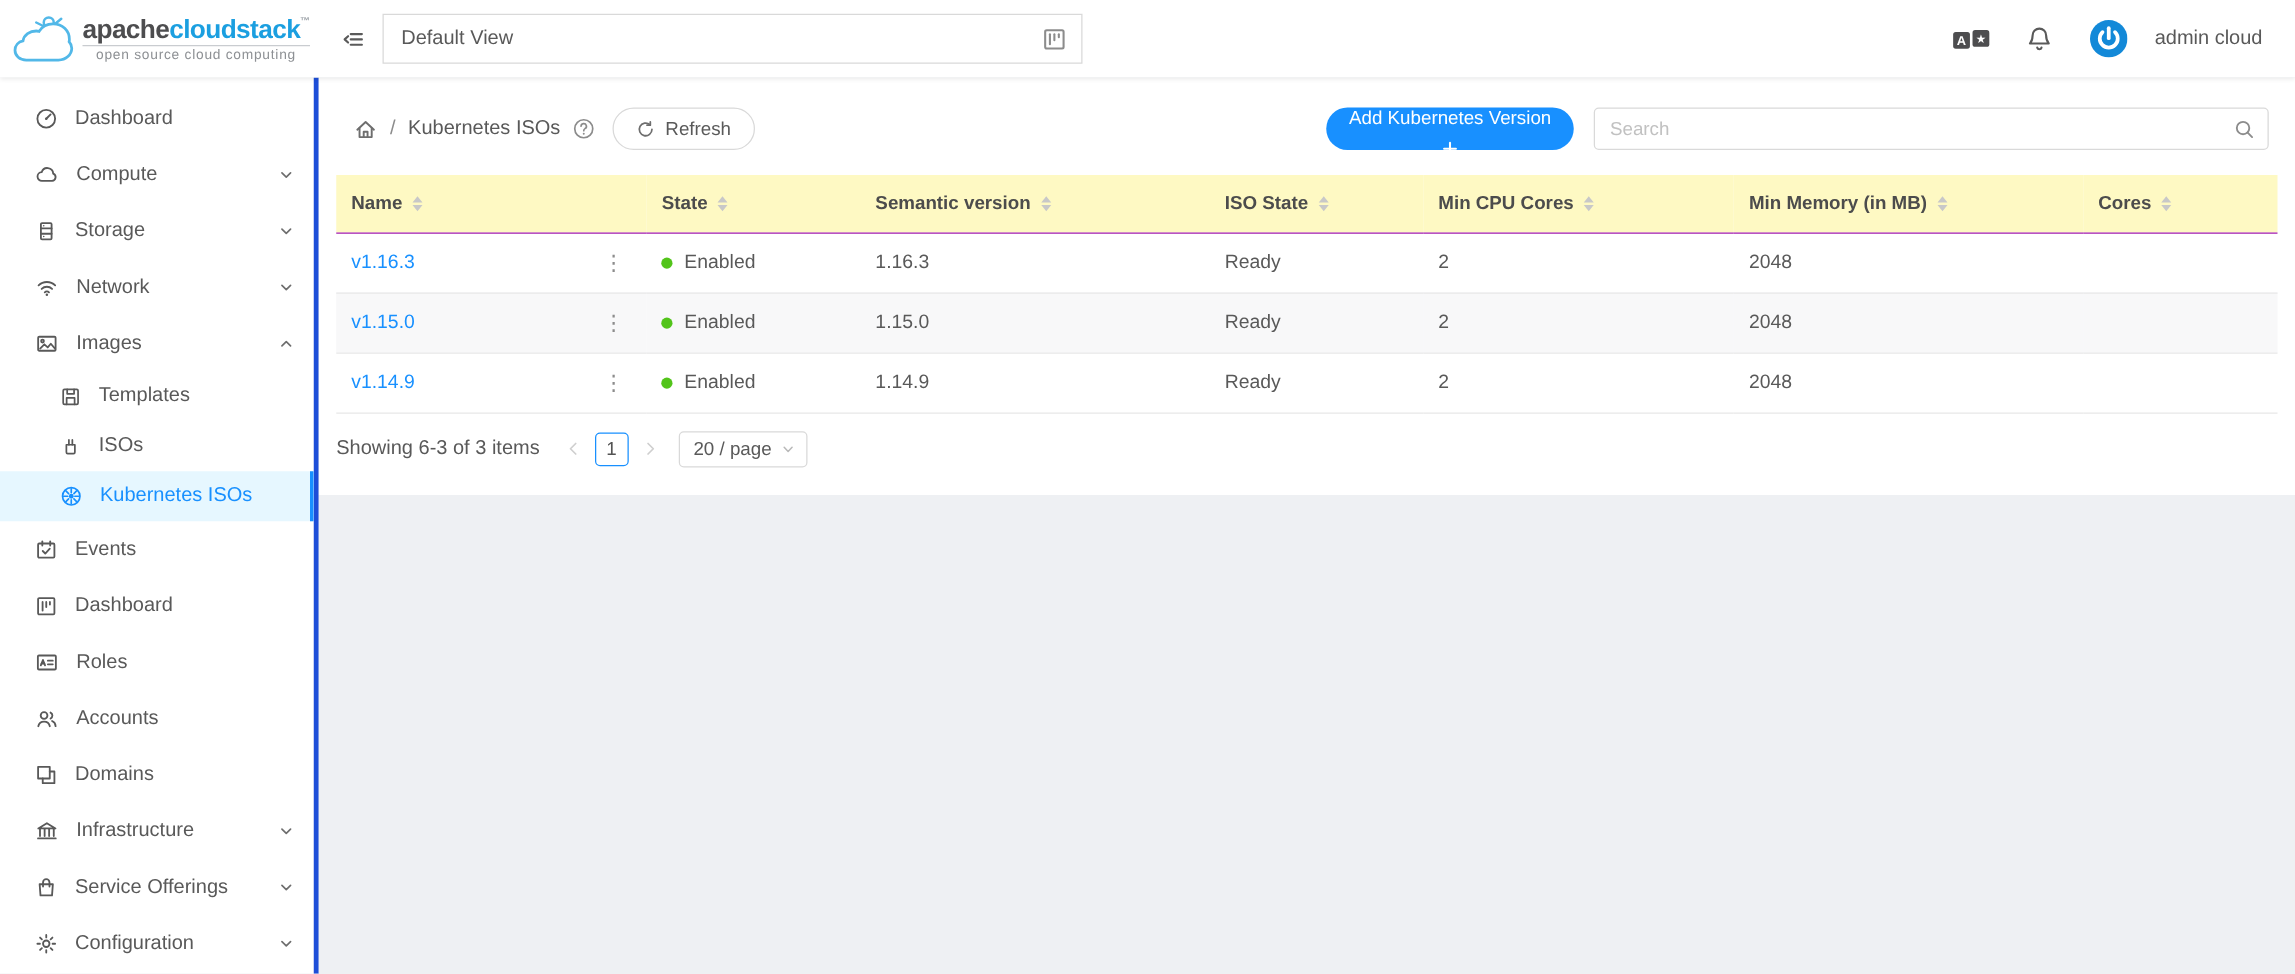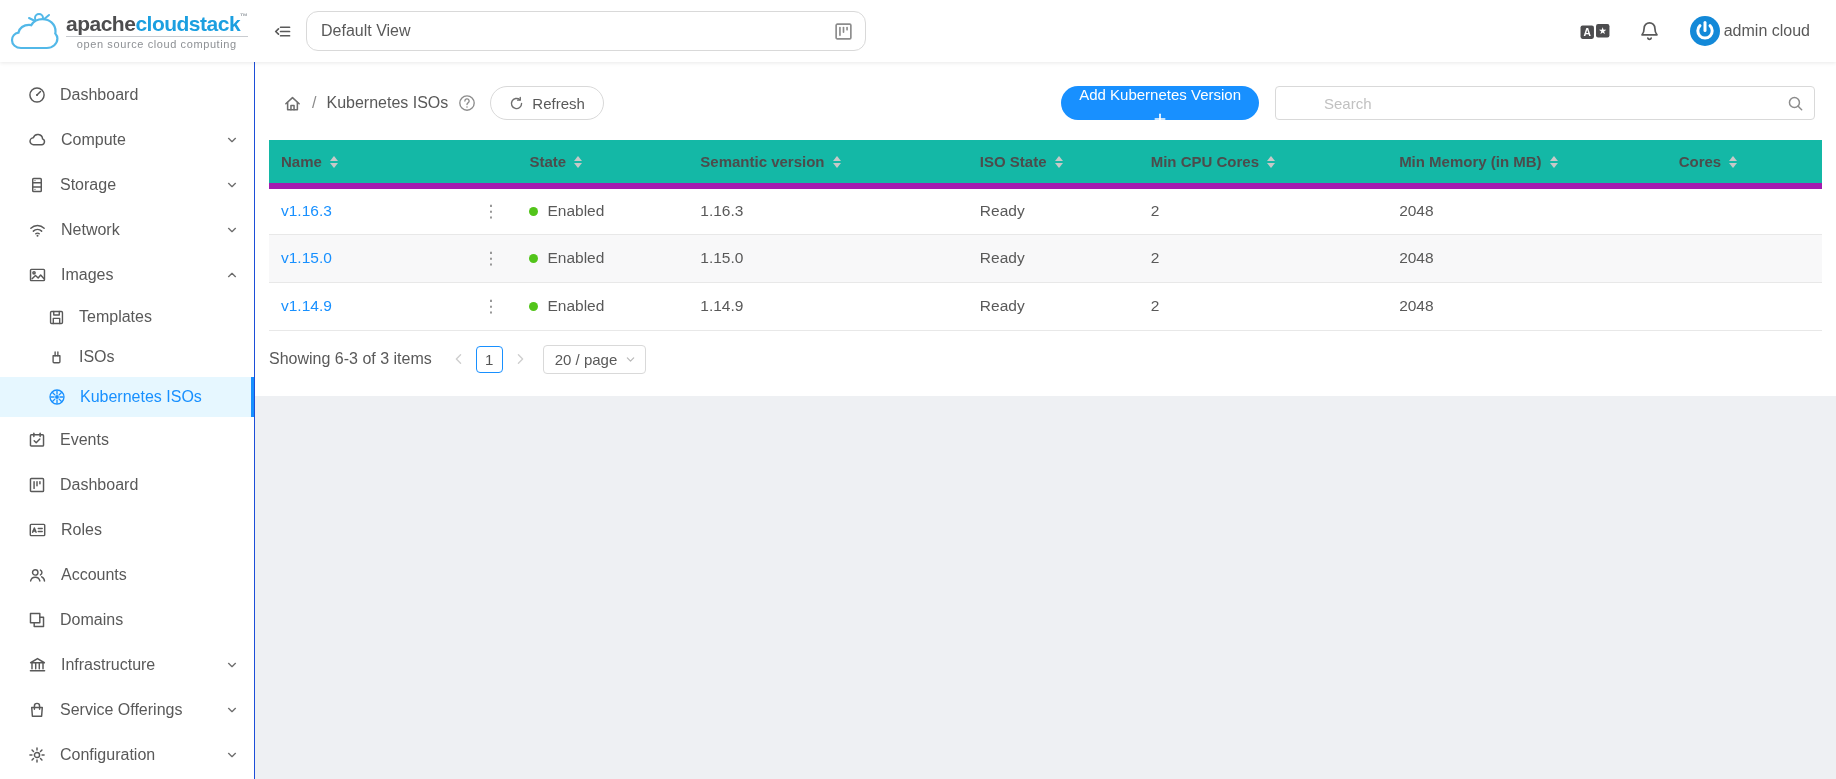--- a/index.html
+++ b/index.html
@@ -12,34 +12,34 @@
   .logo-zone { width:255px; min-width:255px; height:100%; display:flex; align-items:center; padding-left:8px; }
   .logo-mark { margin-right:6px; }
   .logo-text { line-height:1; }
   .logo-title { font-size:21px; font-weight:bold; letter-spacing:-0.5px; }
   .logo-apache { color:#4d4d4f; }
   .logo-cs { color:#1b9fe0; }
   .logo-tm { font-size:8px; color:#9aa0a6; vertical-align:top; }
   .logo-tagline { font-size:11px; color:#8d9094; letter-spacing:.6px; border-top:1px solid #c9ccd0;
                   margin-top:2px; padding-top:2px; text-align:center; }
   .fold-btn { margin-left:18px; cursor:pointer; display:flex; align-items:center; color:#5a5a5a; }
-  .view-input { margin-left:14px; width:560px; height:40px; border:1px solid #d9d9d9; border-radius:12px;
+  .view-input { margin-left:14px; width:560px; height:40px; border:1px solid #d9d9d9; border-radius:0;
                 display:flex; align-items:center; padding:0 12px 0 14px; font-size:16px; color:#595959;
                 cursor:pointer; background:#fff; }
   .view-input .vi-label { flex:1; }
   .topbar-right { margin-left:auto; display:flex; align-items:center; padding-right:26px; }
   .tb-icon { display:flex; align-items:center; cursor:pointer; color:#5a5a5a; }
   .tb-translate { margin-right:28px; }
   .tb-bell { margin-right:30px; }
   .tb-user { display:flex; align-items:center; cursor:pointer; }
-  .tb-user .uname { margin-left:4px; font-size:16px; color:#595959; }
+  .tb-user .uname { margin-left:22px; font-size:16px; color:#595959; }
 
   
   .app-body { display:flex; height:717px; }
-  .sidebar { width:255px; min-width:255px; background:#fff; border-right:1px solid #1d4ed8; padding-top:10px; overflow:hidden; }
+  .sidebar { width:255px; min-width:255px; background:#fff; border-right:4px solid #1d4ed8; padding-top:10px; overflow:hidden; }
   .side-item { height:45px; display:flex; align-items:center; padding:0 16px 0 28px; font-size:16px;
                color:#595959; cursor:pointer; }
   .side-item.sub { height:40px; padding-left:48px; }
   .side-item .s-label { margin-left:14px; flex:1; white-space:nowrap; }
   .side-item .icn { display:flex; align-items:center; }
   .side-item.selected { background:#e6f7ff; color:#1890ff; border-right:3px solid #1890ff; padding-right:13px; }
   .side-item .chev { color:#6e6e6e; }
 
   .main { flex:1; background:#eef0f3; overflow:hidden; }
   .content-card { background:#fff; padding-bottom:22px; }
@@ -54,29 +54,29 @@
   .btn-refresh { margin-left:14px; height:34px; border:1px solid #d9d9d9; border-radius:17px; background:#fff;
                  display:inline-flex; align-items:center; padding:0 18px; font-size:15px; color:#595959;
                  cursor:pointer; gap:8px; }
   .header-actions { display:flex; align-items:center; }
   .btn-add { height:34px; border:none; border-radius:17px; background:#1890ff; color:#fff; font-size:15px;
              display:inline-flex; align-items:center; padding:0 18px; cursor:pointer; gap:9px;
              font-family:"Liberation Sans", sans-serif;flex-direction:column; }
   .search-box { margin-left:16px; width:540px; height:34px; border:1px solid #d9d9d9; border-radius:4px;
                 display:flex; align-items:center; background:#fff; padding:0 10px 0 12px; }
   .search-box input { flex:1; border:none; outline:none; font-size:15px; color:#595959;
-                      font-family:"Liberation Sans", sans-serif;margin-left:36px; }
+                      font-family:"Liberation Sans", sans-serif; }
   .search-box input::placeholder { color:#c1c1c1; }
   .search-box .icn { color:#8c8c8c; display:flex; cursor:pointer; }
 
   
   .table-wrap { margin:0 14px; }
   table { width:100%; border-collapse:collapse; table-layout:fixed; }
-  thead th { background:#14b8a6; height:46px; text-align:left; padding:0 12px; font-size:15px;
-             color:#4c4c4c; font-weight:bold; border-bottom:6px solid #a21caf; cursor:pointer; }
+  thead th { background:#fef9c3; height:46px; text-align:left; padding:0 12px; font-size:15px;
+             color:#4c4c4c; font-weight:bold; border-bottom:1px solid #a21caf; cursor:pointer; }
   thead th .th-inner { display:flex; align-items:center; }
   .sorter { display:inline-flex; flex-direction:column; gap:2px; margin-left:8px; }
   .car-up { width:0; height:0; border-left:4px solid transparent; border-right:4px solid transparent;
             border-bottom:5px solid #c8c8c8; }
   .car-down { width:0; height:0; border-left:4px solid transparent; border-right:4px solid transparent;
               border-top:5px solid #c8c8c8; }
   tbody td { height:48px; padding:0 12px; font-size:15.5px; color:#595959; border-bottom:1px solid #e8e8e8; }
   tbody tr:nth-child(even) td { background:#f8f8f9; }
   .name-cell { display:flex; align-items:center; justify-content:space-between; }
   .name-link { color:#1890ff; text-decoration:none; cursor:pointer;text-align:center; }

